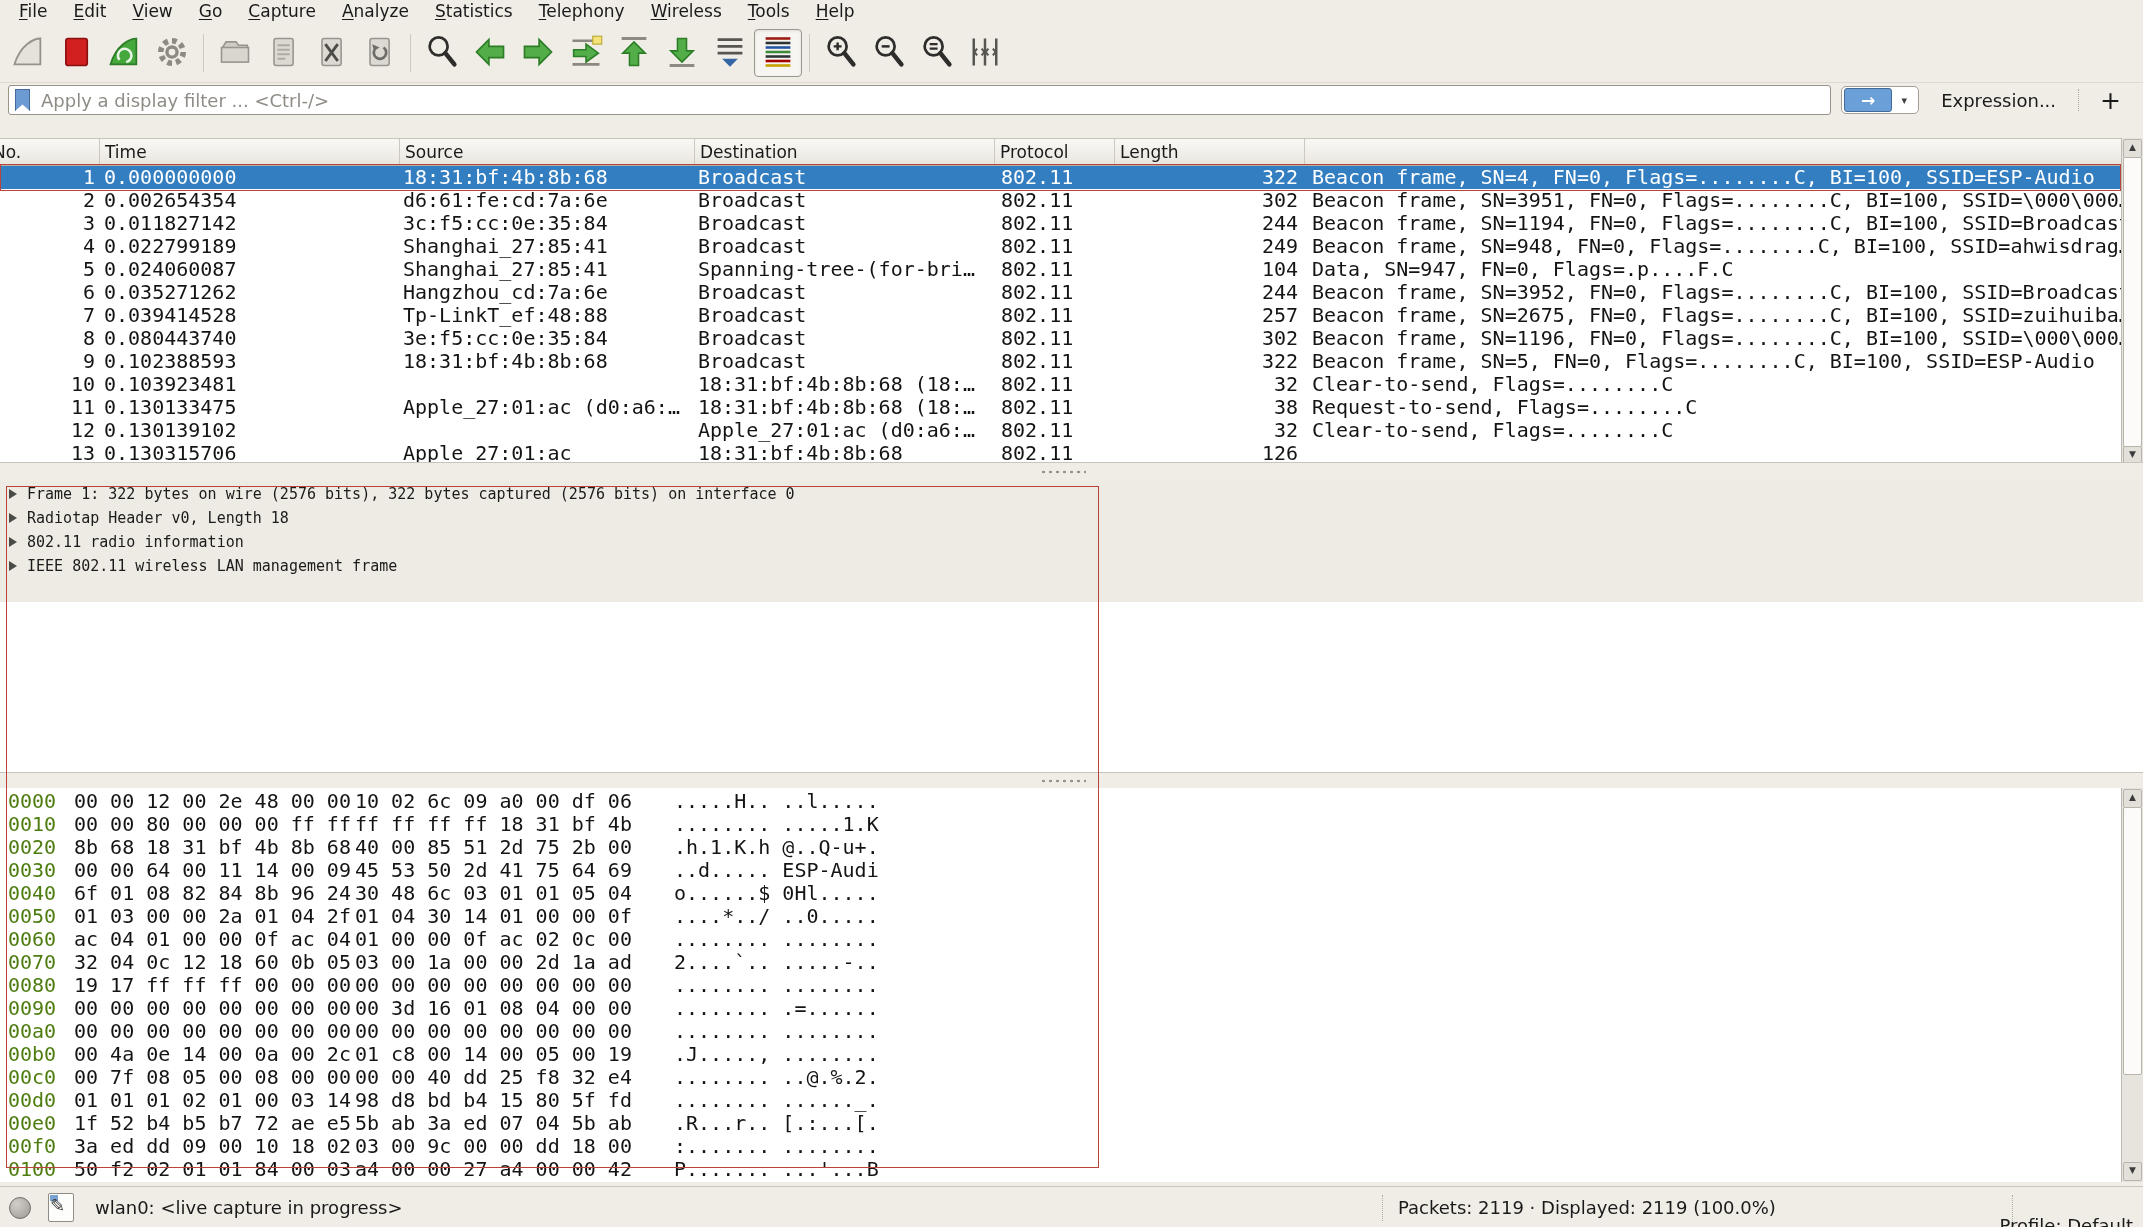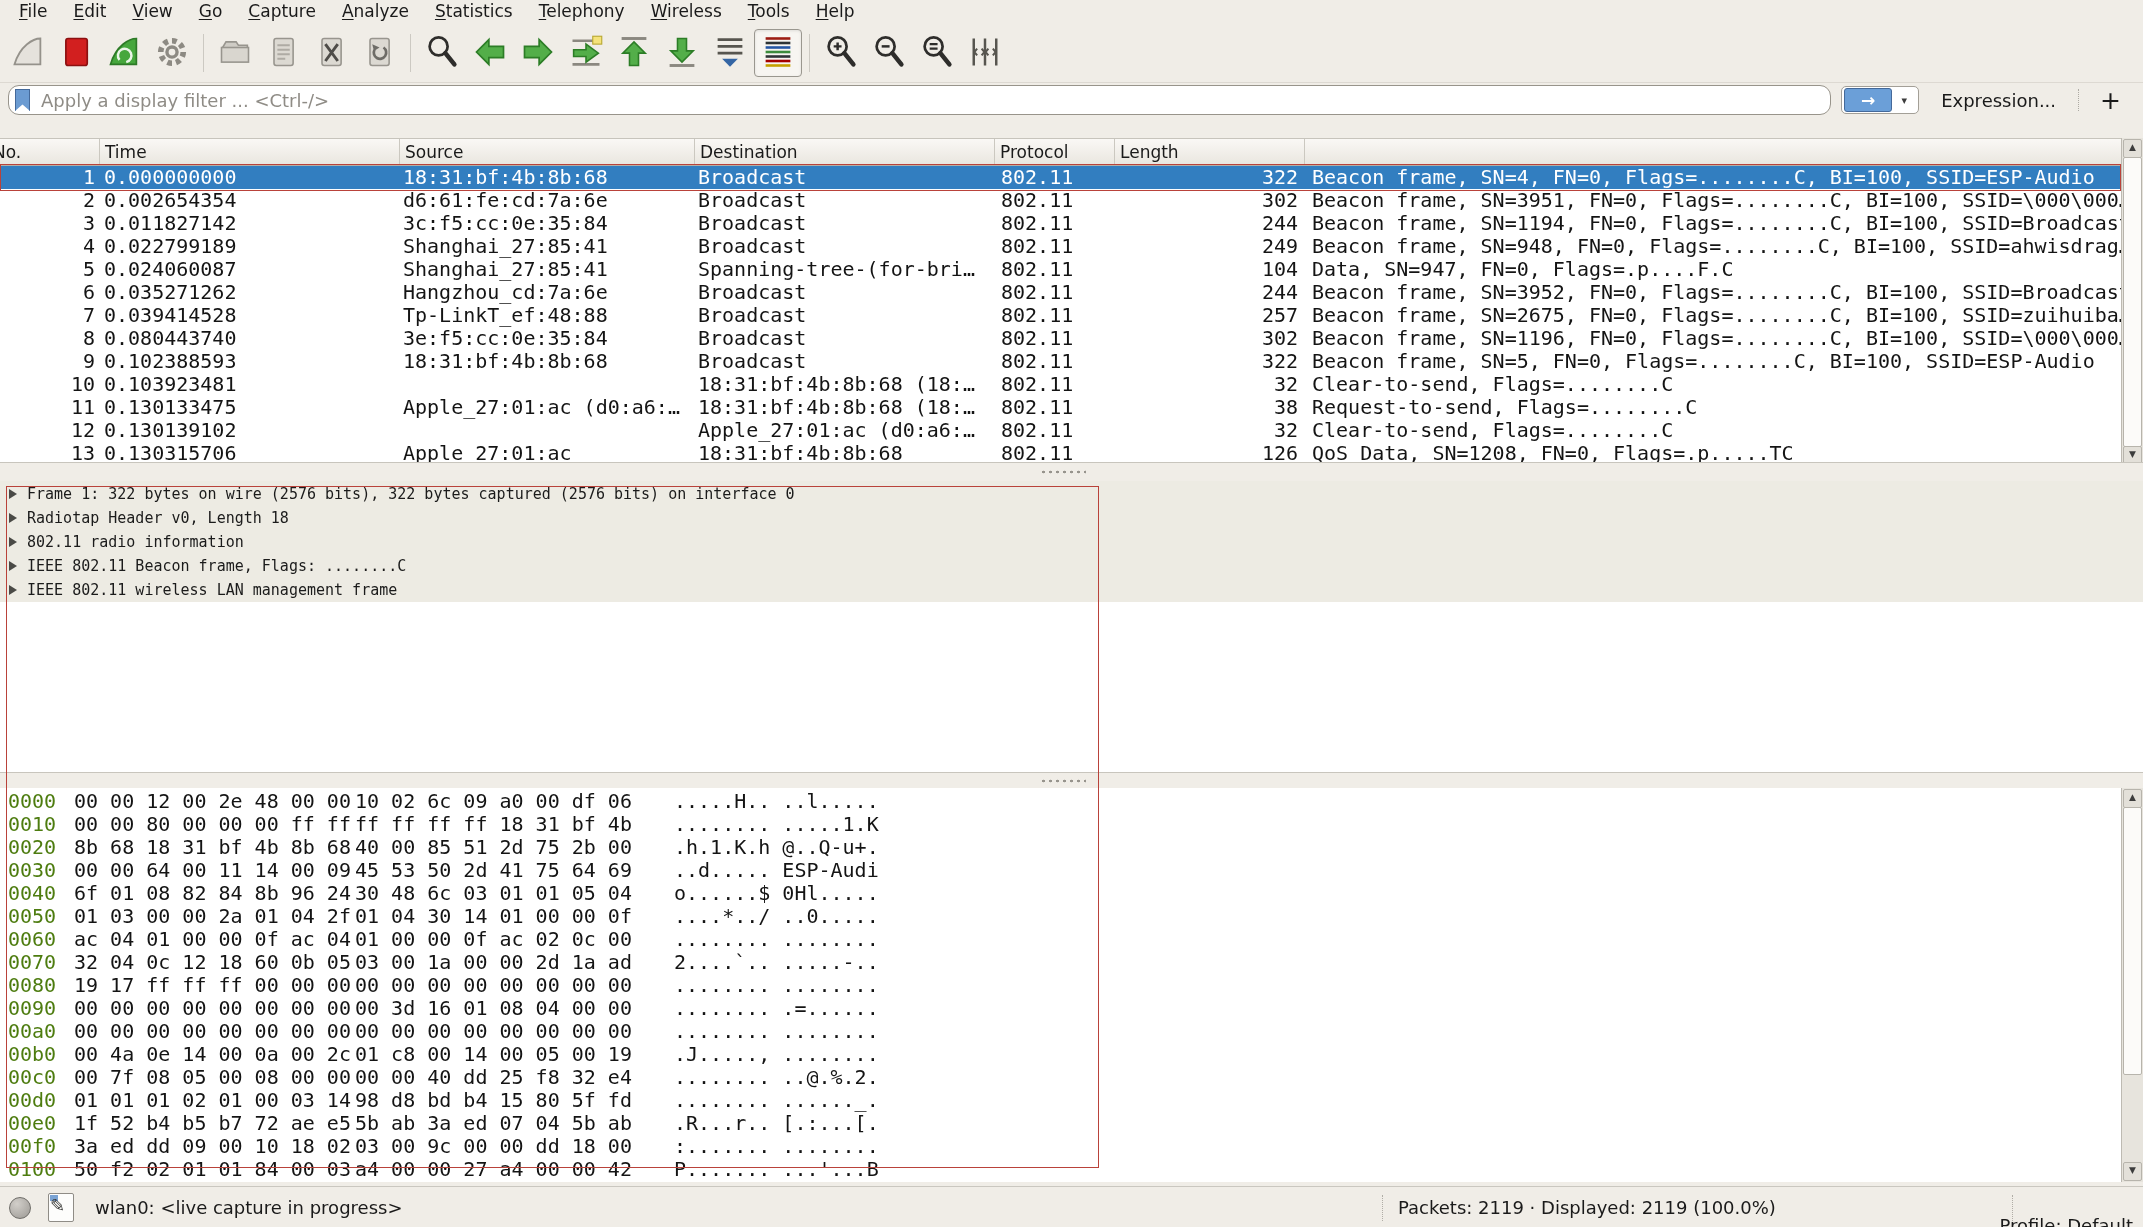--- a/index.html
+++ b/index.html
@@ -21,21 +21,21 @@
     padding-left:4px;border-bottom:1px solid #ddd9d2;}
   .tbtn{width:48px;height:48px;display:flex;align-items:center;justify-content:center;
     background:transparent;border:1px solid transparent;padding:0;}
   .tbtn.pressed{border:1px solid #9a978f;background:#f7f5f1;border-radius:4px;
     box-shadow:inset 0 1px 3px rgba(0,0,0,.10);}
   .tsep{width:1px;height:38px;background:#ccc9c2;margin:0 7px;flex:none;}
 
   
   .filterbar{position:absolute;top:84px;left:0;right:0;height:32px;display:flex;align-items:center;
     padding:0 8px;gap:10px;}
-  .filterfield{flex:1;height:28px;background:#fff;border:1px solid #98948b;border-radius:11px;
+  .filterfield{flex:1;height:28px;background:#fff;border:1px solid #98948b;border-radius:3px;
     display:flex;align-items:center;padding:0 6px;gap:9px;}
   .bookmark{width:13px;height:20px;background:#6b9bd2;border:1px solid #44699a;flex:none;
     clip-path:polygon(0 0,100% 0,100% 100%,50% 70%,0 100%);}
   .filterfield input{border:none;outline:none;flex:1;font-size:18px;color:#333;background:transparent;
     font-family:"DejaVu Sans","Liberation Sans",sans-serif;}
   .filterfield input::placeholder{color:#8f8c86;}
   .applygroup{width:78px;height:28px;background:#fff;border:1px solid #a39f97;border-radius:5px;
     display:flex;align-items:center;padding:0 2px;box-sizing:border-box;flex:none;}
   .applybtn{width:46px;height:22px;background:#6b9fd8;border:1px solid #44699a;border-radius:3px;
     color:#fff;display:flex;align-items:center;justify-content:center;font-size:17px;font-weight:bold;}
@@ -406,21 +406,20 @@
     <span class="p-len">32</span>
     <span class="p-info">Clear-to-send, Flags=........C</span>
   </div>
     <div class="prow">
     <span class="p-no">13</span>
     <span class="p-time">0.130315706</span>
     <span class="p-src">Apple_27:01:ac</span>
     <span class="p-dst">18:31:bf:4b:8b:68</span>
     <span class="p-proto">802.11</span>
     <span class="p-len">126</span>
-    <span class="p-info">QoS Data, SN=1208, FN=0, Flags=.p.....TC</span>
   </div>
   </div>
 
 <div class="vsb" id="vsb-list">
   <div class="sb-arr arr-up">▲</div>
   <div class="sb-thumb"></div>
   <div class="sb-arr arr-down">▼</div>
 </div>
 
 <div class="splitter" id="split1">
@@ -433,24 +432,20 @@
     <span class="tri"></span>
     <span>Frame 1: 322 bytes on wire (2576 bits), 322 bytes captured (2576 bits) on interface 0</span>
   </div>
     <div class="drow">
     <span class="tri"></span>
     <span>Radiotap Header v0, Length 18</span>
   </div>
     <div class="drow">
     <span class="tri"></span>
     <span>802.11 radio information</span>
-  </div>
-    <div class="drow">
-    <span class="tri"></span>
-    <span>IEEE 802.11 Beacon frame, Flags: ........C</span>
   </div>
     <div class="drow">
     <span class="tri"></span>
     <span>IEEE 802.11 wireless LAN management frame</span>
   </div>
   </div>
 
 <div class="splitter" id="split2">
     <span class="grip"></span>
   </div>

